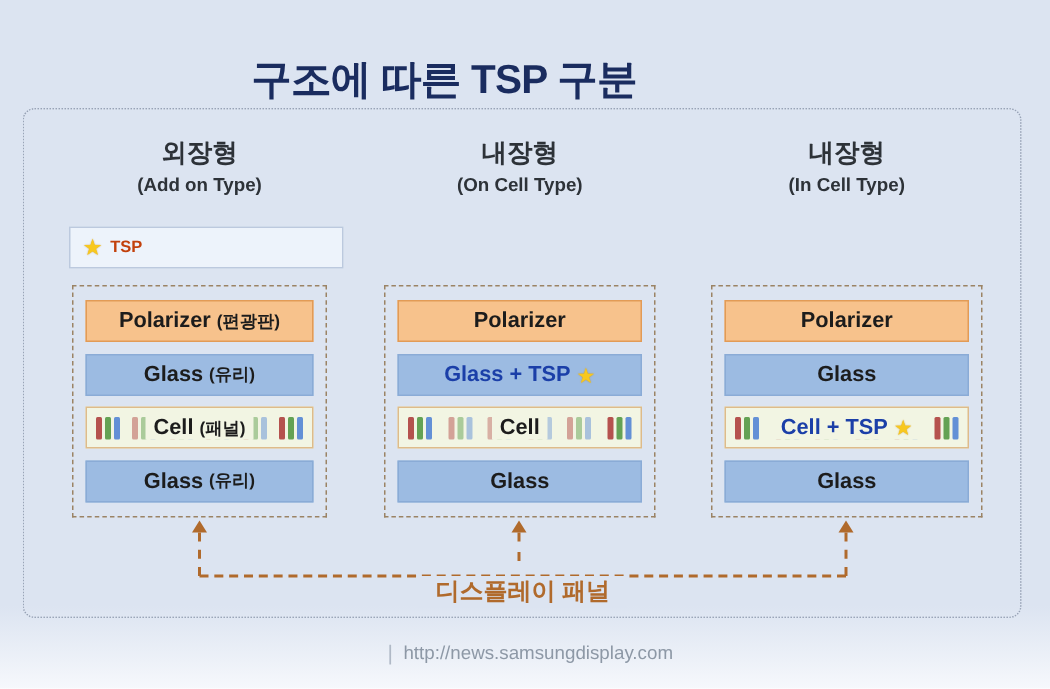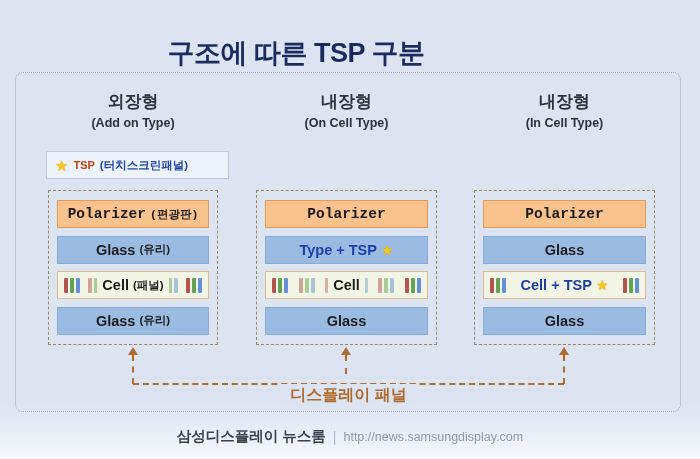--- a/index.html
+++ b/index.html
@@ -36,21 +36,21 @@
     position:absolute;top:190px;height:155px;box-sizing:border-box;
     border:1.5px dashed #9b8365;
     display:flex;flex-direction:column;justify-content:space-between;
     padding:9px 8px;
   }
   .layer{
     height:28px;box-sizing:border-box;
     display:flex;align-items:center;justify-content:center;gap:4px;
     position:relative;
   }
-  .polarizer{background:#f7c28c;border:1px solid #e29b56;font-family:Liberation Mono, monospace;}
+  .polarizer{background:#f7c28c;border:1px solid #e29b56;}
   .glass{background:#9cbbe2;border:1px solid #8aabd6;}
   .cell{background:#f2f5e3;border:1px solid #debb8a;}
   .ll{font-size:14.5px;font-weight:700;color:#1c1c1c;}
   .ls{font-size:11.5px;font-weight:700;color:#1c1c1c;}
   .hl{color:#1b3fa8;}
   .layer .star{font-size:14px;}
   
   .bars{position:absolute;left:5px;right:5px;top:0;bottom:0;
     display:flex;justify-content:space-between;align-items:center;}
   .bar-group{display:flex;}
@@ -93,21 +93,20 @@
     <div class="col-type">(On Cell Type)</div>
   </div>
   <div class="col-header" style="left:474px;width:181px">
     <div class="col-name">내장형</div>
     <div class="col-type">(In Cell Type)</div>
   </div>
 
   <div class="legend">
     <span class="star">★</span>
     <span class="legend-label">TSP</span>
-    <span class="legend-sub">(터치스크린패널)</span>
   </div>
 
   <div class="stack" style="left:48px;width:170px">
     <div class="layer polarizer">
       <span class="ll">Polarizer</span>
       <span class="ls">(편광판)</span>
     </div>
     <div class="layer glass">
       <span class="ll">Glass</span>
       <span class="ls">(유리)</span>
@@ -154,21 +153,21 @@
       <span class="ll">Glass</span>
       <span class="ls">(유리)</span>
     </div>
   </div>
 
   <div class="stack" style="left:256px;width:181px">
     <div class="layer polarizer">
       <span class="ll">Polarizer</span>
     </div>
     <div class="layer glass">
-      <span class="ll hl">Type + TSP</span>
+      <span class="ll hl">Glass + TSP</span>
       <span class="star">★</span>
     </div>
     <div class="layer cell">
       <div class="bars">
           <span class="bar-group" style="opacity: 1;">
             <i class="bar" style="background: rgb(181, 82, 78);"></i>
             <i class="bar" style="background: rgb(100, 162, 84);"></i>
             <i class="bar" style="background: rgb(99, 144, 214);"></i>
           </span>
           <span class="bar-group" style="opacity: 0.5;">
@@ -261,18 +260,17 @@
   <i class="arrowhead" style="left:559px"></i>
   <i class="vline" style="left:132px;top:355px;height:29px"></i>
   <i class="vline" style="left:345px;top:355px;height:19px"></i>
   <i class="vline" style="left:563px;top:355px;height:29px"></i>
   <i class="hline"></i>
   <div class="panel-label">
     <span>디스플레이 패널</span>
   </div>
 
   <div class="footer">
-    <span class="brand">삼성디스플레이 뉴스룸</span>
     <span class="sep">|</span>
     <span class="url">http://news.samsungdisplay.com</span>
   </div>
 
 </div>
 
 </body></html>

